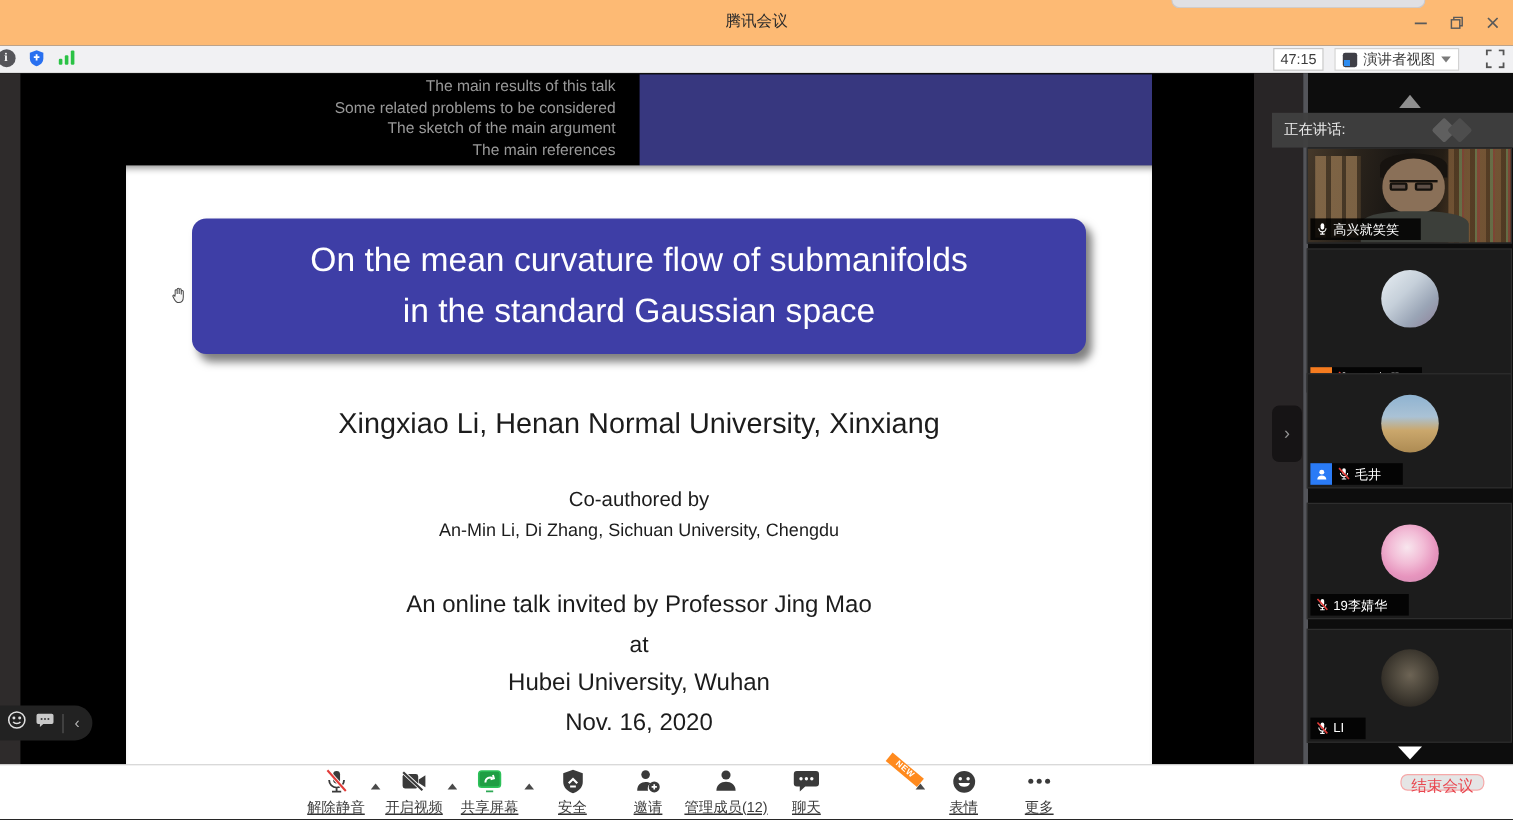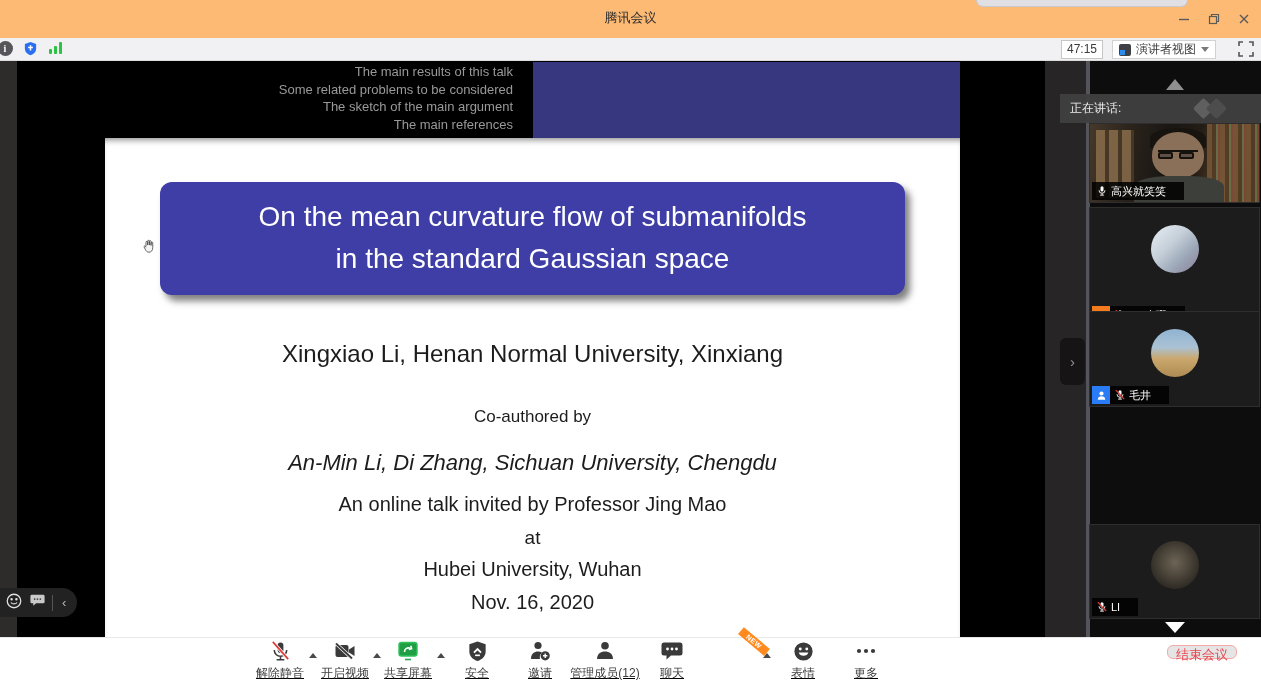--- a/index.html
+++ b/index.html
@@ -32,21 +32,21 @@
   
   .stage { left:0; top:61px; width:1261px; height:576px; background:#000; }
   .left-strip { left:0; top:61px; width:17px; height:576px; background:#2e2b2b; }
   .outline-block { left:17px; top:63px; width:496px; text-align:right; color:#999; font-size:13px; line-height:17.5px; }
   .top-blue { left:533px; top:62px; width:427px; height:76px; background:#37377f; }
   .slide { left:105px; top:138px; width:855px; height:499px; background:#fff; box-shadow:inset 0 6px 6px -4px rgba(0,0,0,.45); }
   .slide-title-box { position:absolute; left:55px; top:44px; width:745px; height:113px; background:#3e3ea6; border-radius:12px; box-shadow:5px 6px 7px rgba(0,0,0,.5); color:#fff; text-align:center; font-size:28px; line-height:42px; padding-top:14px; }
   .s-line { position:absolute; left:0; width:100%; text-align:center; color:#1c1c1c; white-space:nowrap; }
   .s-author { top:202px; font-size:24px; }
   .s-coauth-label { top:269px; font-size:17px; }
-  .s-coauthors { top:312px; font-size:22px;font-style:italic; }
+  .s-coauthors { top:296px; font-size:15px; }
   .s-invite { top:355px; font-size:20px; }
   .s-at { top:389px; font-size:19px; }
   .s-venue { top:420px; font-size:20px; }
   .s-date { top:453px; font-size:20px; }
   .hand-cursor { left:141px; top:238px; width:17px; height:17px; }
 
   .right-col { left:1045px; top:61px; width:41px; height:576px; background:#282526; }
   .collapse-handle { left:1060px; top:338px; width:25px; height:47px; background:#161415; border-radius:6px; color:#949494; font-size:15px; display:flex; align-items:center; justify-content:center; cursor:pointer; }
   .v-divider { left:1086px; top:61px; width:4px; height:576px; background:#54555a; }
 
@@ -247,20 +247,33 @@
         <svg class="mic-s" viewBox="0 0 16 16">
             <rect x="6" y="1.5" width="4" height="7" rx="2" fill="#fff"></rect>
             <path d="M4 7 a4 4 0 0 0 8 0 M8 11 V13.5 M5.5 13.5 H10.5" stroke="#fff" stroke-width="1.2" fill="none"></path>
             <line x1="2.5" y1="1.5" x2="13.5" y2="13.5" stroke="#e23c39" stroke-width="1.8"></line>
           </svg>
         <span>毛井</span>
       </span>
     </div>
   </div>
 
+  <div class="tile" style="top:419px; height:97px;">
+    <div class="avatar" style="top:17px; background:radial-gradient(circle at 45% 40%,#f8e6ee 0%,#f2bcd6 35%,#e795be 62%,#c887ae 100%);"></div>
+    <div class="tile-label">
+      <span class="label-chunk">
+        <svg class="mic-s" viewBox="0 0 16 16">
+            <rect x="6" y="1.5" width="4" height="7" rx="2" fill="#fff"></rect>
+            <path d="M4 7 a4 4 0 0 0 8 0 M8 11 V13.5 M5.5 13.5 H10.5" stroke="#fff" stroke-width="1.2" fill="none"></path>
+            <line x1="2.5" y1="1.5" x2="13.5" y2="13.5" stroke="#e23c39" stroke-width="1.8"></line>
+          </svg>
+        <span>19李婧华</span>
+      </span>
+    </div>
+  </div>
 
   <div class="tile" style="top:524px; height:95px;">
     <div class="avatar" style="top:16px; background:radial-gradient(circle at 50% 45%,#6d6455 0%,#4b453a 40%,#2d2923 75%,#1d1a16 100%);"></div>
     <div class="tile-label">
       <span class="label-chunk">
         <svg class="mic-s" viewBox="0 0 16 16">
             <rect x="6" y="1.5" width="4" height="7" rx="2" fill="#fff"></rect>
             <path d="M4 7 a4 4 0 0 0 8 0 M8 11 V13.5 M5.5 13.5 H10.5" stroke="#fff" stroke-width="1.2" fill="none"></path>
             <line x1="2.5" y1="1.5" x2="13.5" y2="13.5" stroke="#e23c39" stroke-width="1.8"></line>
           </svg>

